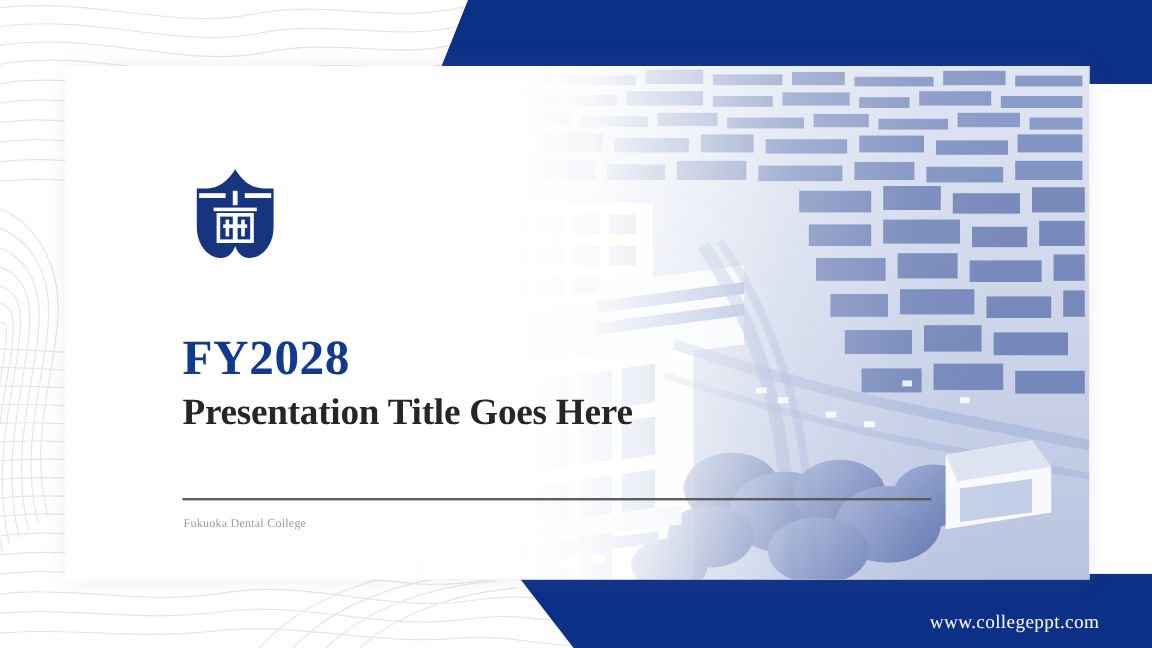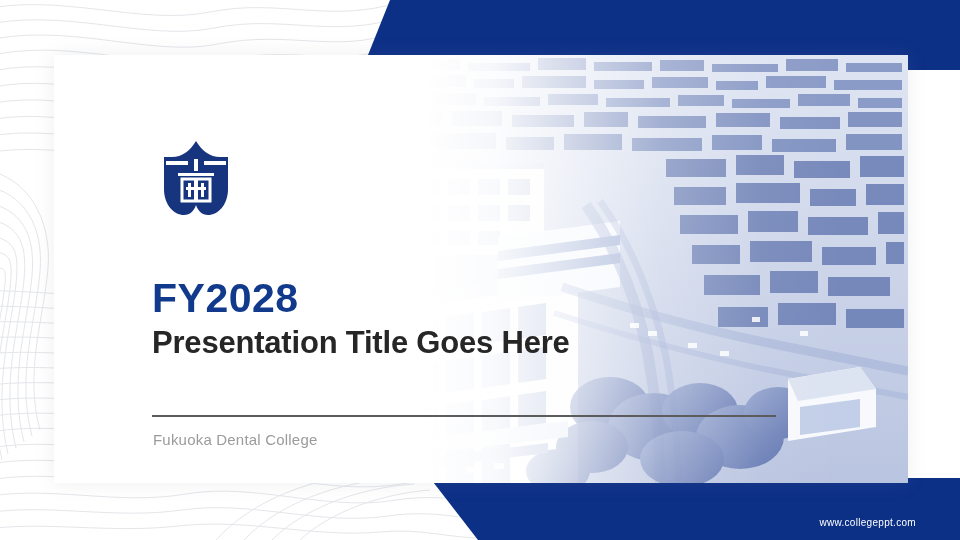--- a/index.html
+++ b/index.html
@@ -6,21 +6,21 @@
     margin: 0;
     padding: 0;
     background: #ffffff;
   }
   #slide {
     position: relative;
     width: 960px;
     height: 540px;
     overflow: hidden;
     background: #be185d;
-    font-family: Liberation Sans, sans-serif;
+    font-family: Liberation Serif, serif;
   }
 
   
   .contour-bg {
     position: absolute;
     inset: 0;
     background: #ffffff;
   }
   .contour-bg svg {
     position: absolute;
@@ -109,31 +109,31 @@
   }
   .rule {
     position: absolute;
     left: 98px; top: 360px;
     width: 624px; height: 2px;
     background: #5c5c5c;
   }
   .org-line {
     position: absolute;
     left: 99px; top: 376px;
-    font-size: 15px;
+    font-size: 10px;
     color: #9b9b9b;
     letter-spacing: 0.2px;
     text-align: center;
   }
 
   
   .footer-url {
     position: absolute;
     right: 44px; bottom: 12px;
-    font-size: 10px;
+    font-size: 16px;
     color: #ffffff;
     letter-spacing: 0.3px;
   }
 </style>
 </head>
 <body>
 
 <div id="slide">
 
   <div class="contour-bg">

